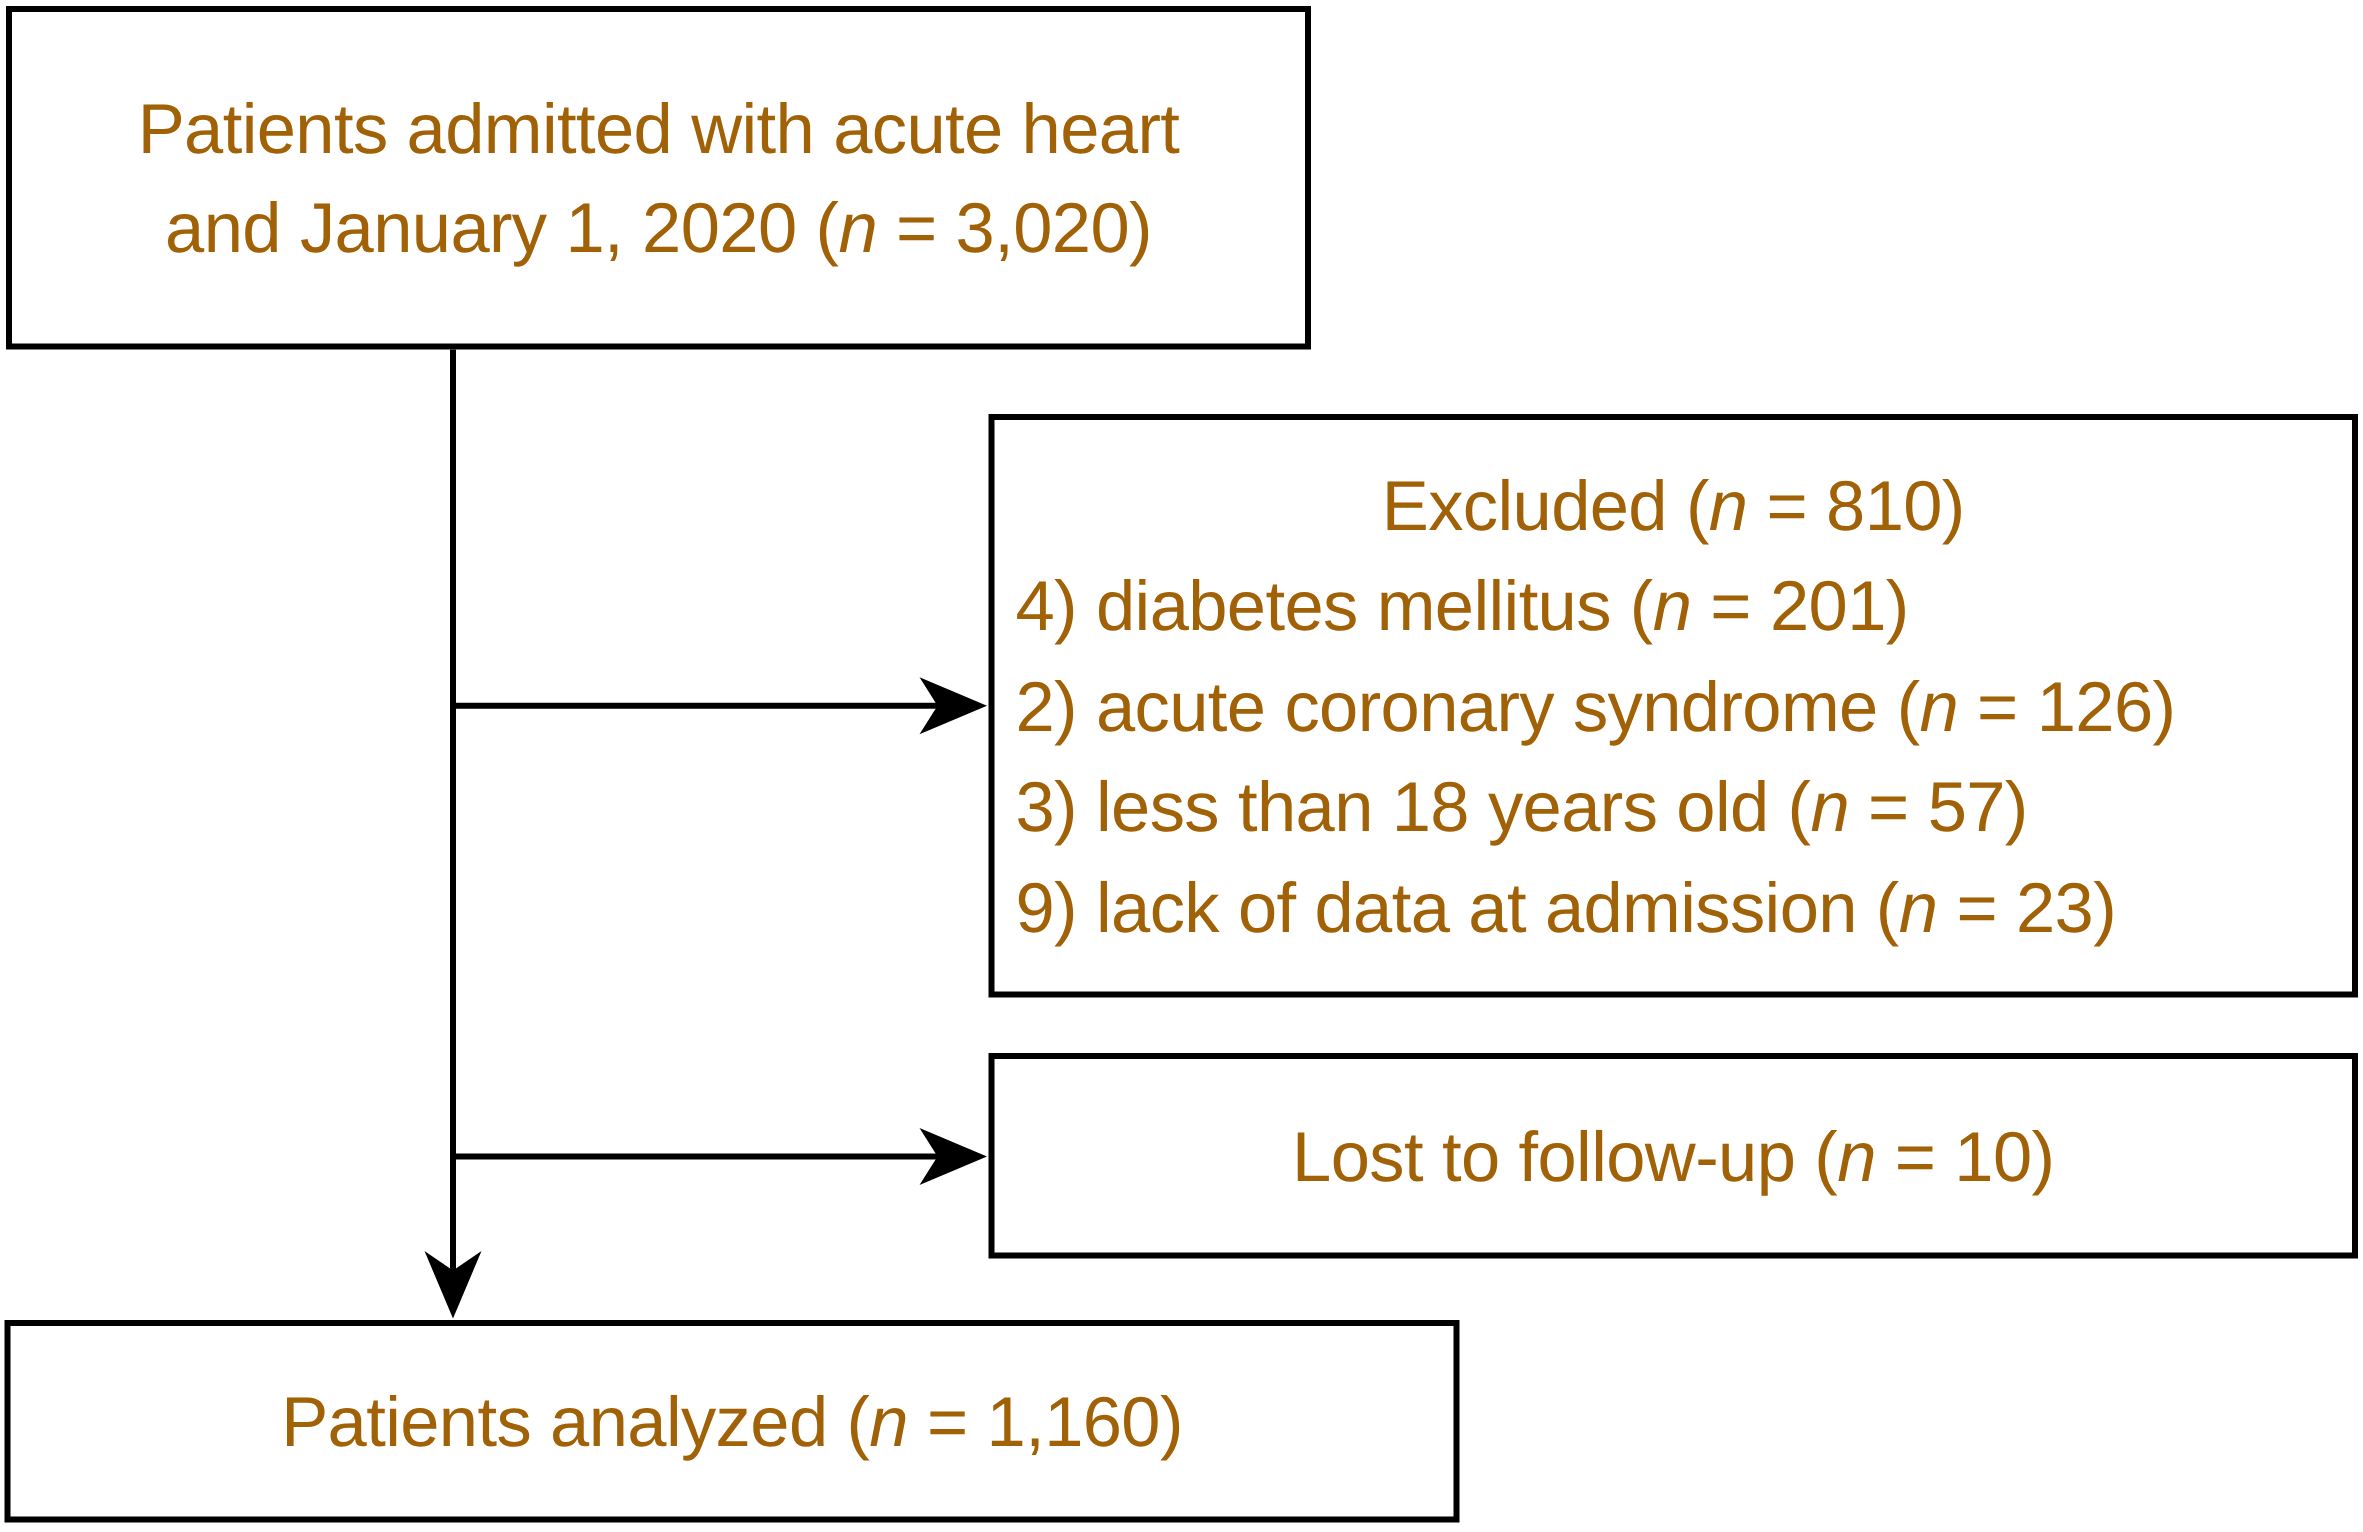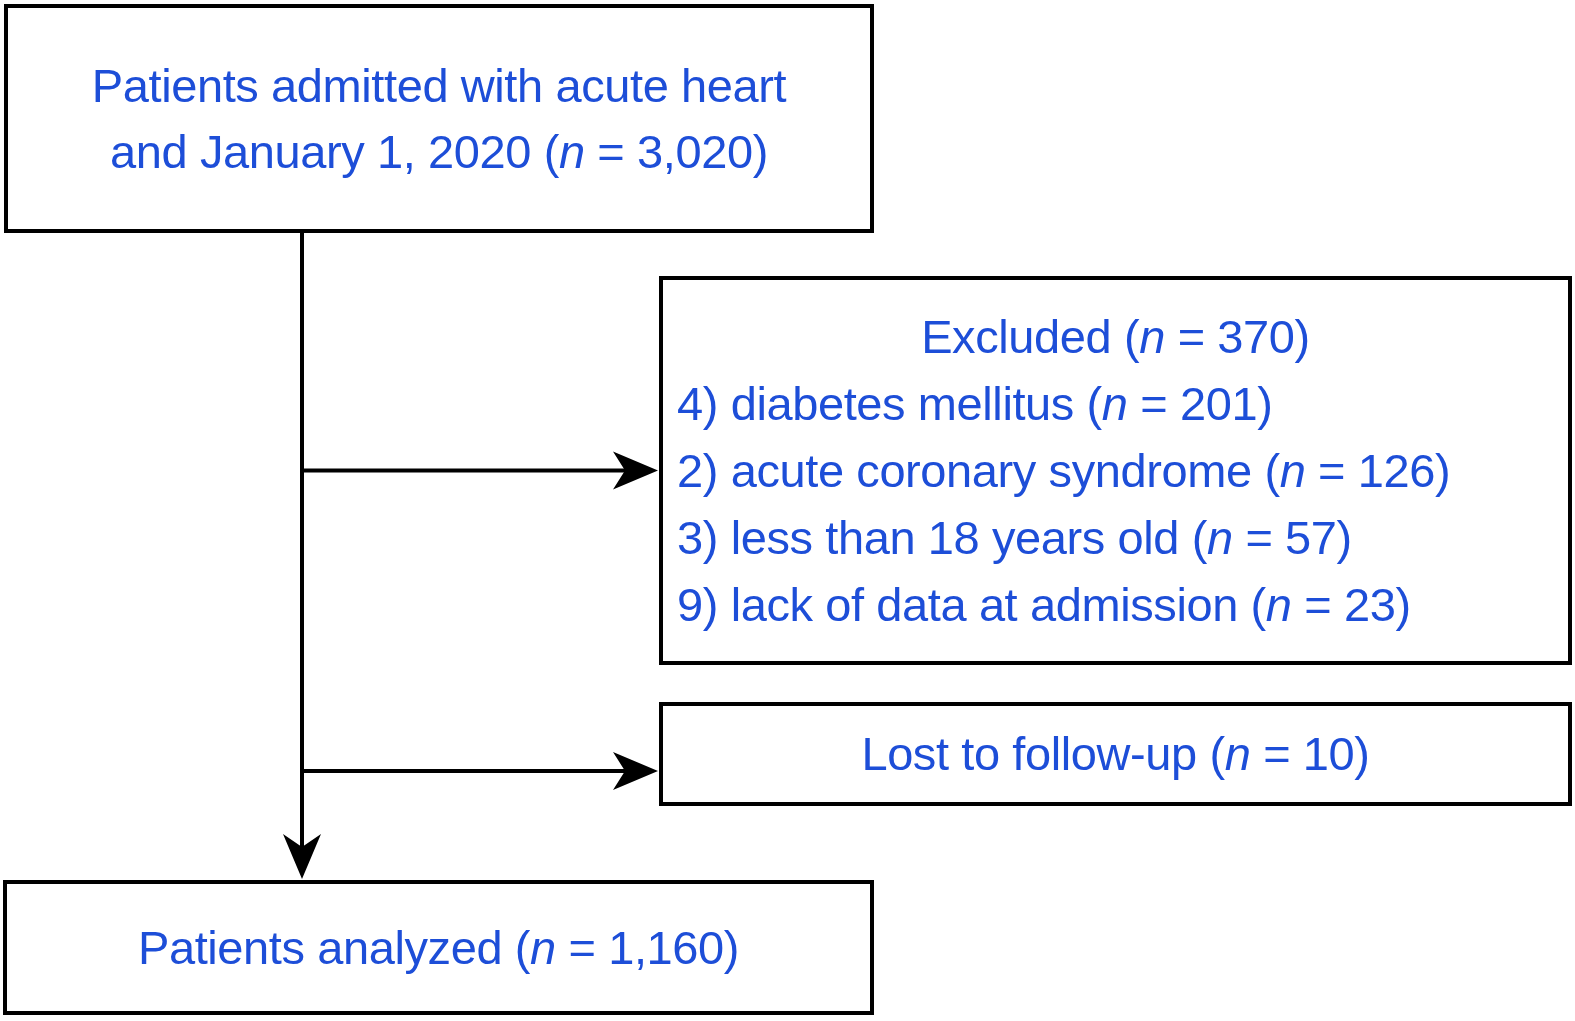--- a/index.html
+++ b/index.html
@@ -6,21 +6,21 @@
     margin: 0;
     padding: 0;
     background: #ffffff;
   }
   .canvas {
     position: relative;
     width: 1575px;
     height: 1021px;
     background: #ffffff;
     font-family: "Liberation Sans", sans-serif;
-    color: #1d4ed8;
+    color: #a16207;
     overflow: hidden;
   }
   .connectors {
     position: absolute;
     left: 0;
     top: 0;
     width: 1575px;
     height: 1021px;
   }
   .connectors line {
@@ -67,28 +67,28 @@
     white-space: nowrap;
   }
   .box-excluded .item {
     text-align: left;
     white-space: nowrap;
   }
   .box-lost {
     left: 659px;
     top: 702px;
     width: 913px;
-    height: 104px;
+    height: 137px;
     align-items: center;
     text-align: left;
   }
   .box-analyzed {
     left: 3px;
     top: 880px;
-    width: 871px;
+    width: 970px;
     height: 135px;
     align-items: center;
     text-align: center;
   }
   .nvar {
     font-style: italic;
   }
 </style>
 </head>
 <body>
@@ -106,21 +106,21 @@
     <line x1="302" y1="771" x2="626" y2="771"></line>
     <polygon points="658,771 613,752 625,771 613,790"></polygon>
   </svg>
 
   <div class="box box-admitted">
     <div class="line">Patients admitted with acute heart</div>
     <div class="line"><span>and January 1, 2020 (</span><span class="nvar">n</span><span> = 3,020)</span></div>
   </div>
 
   <div class="box box-excluded">
-    <div class="line title"><span>Excluded (</span><span class="nvar">n</span><span> = 370)</span></div>
+    <div class="line title"><span>Excluded (</span><span class="nvar">n</span><span> = 810)</span></div>
     <div class="line item"><span>4) diabetes mellitus (</span><span class="nvar">n</span><span> = 201)</span></div>
     <div class="line item"><span>2) acute coronary syndrome (</span><span class="nvar">n</span><span> = 126)</span></div>
     <div class="line item"><span>3) less than 18 years old (</span><span class="nvar">n</span><span> = 57)</span></div>
     <div class="line item"><span>9) lack of data at admission (</span><span class="nvar">n</span><span> = 23)</span></div>
   </div>
 
   <div class="box box-lost">
     <div class="line"><span>Lost to follow-up (</span><span class="nvar">n</span><span> = 10)</span></div>
   </div>
 

